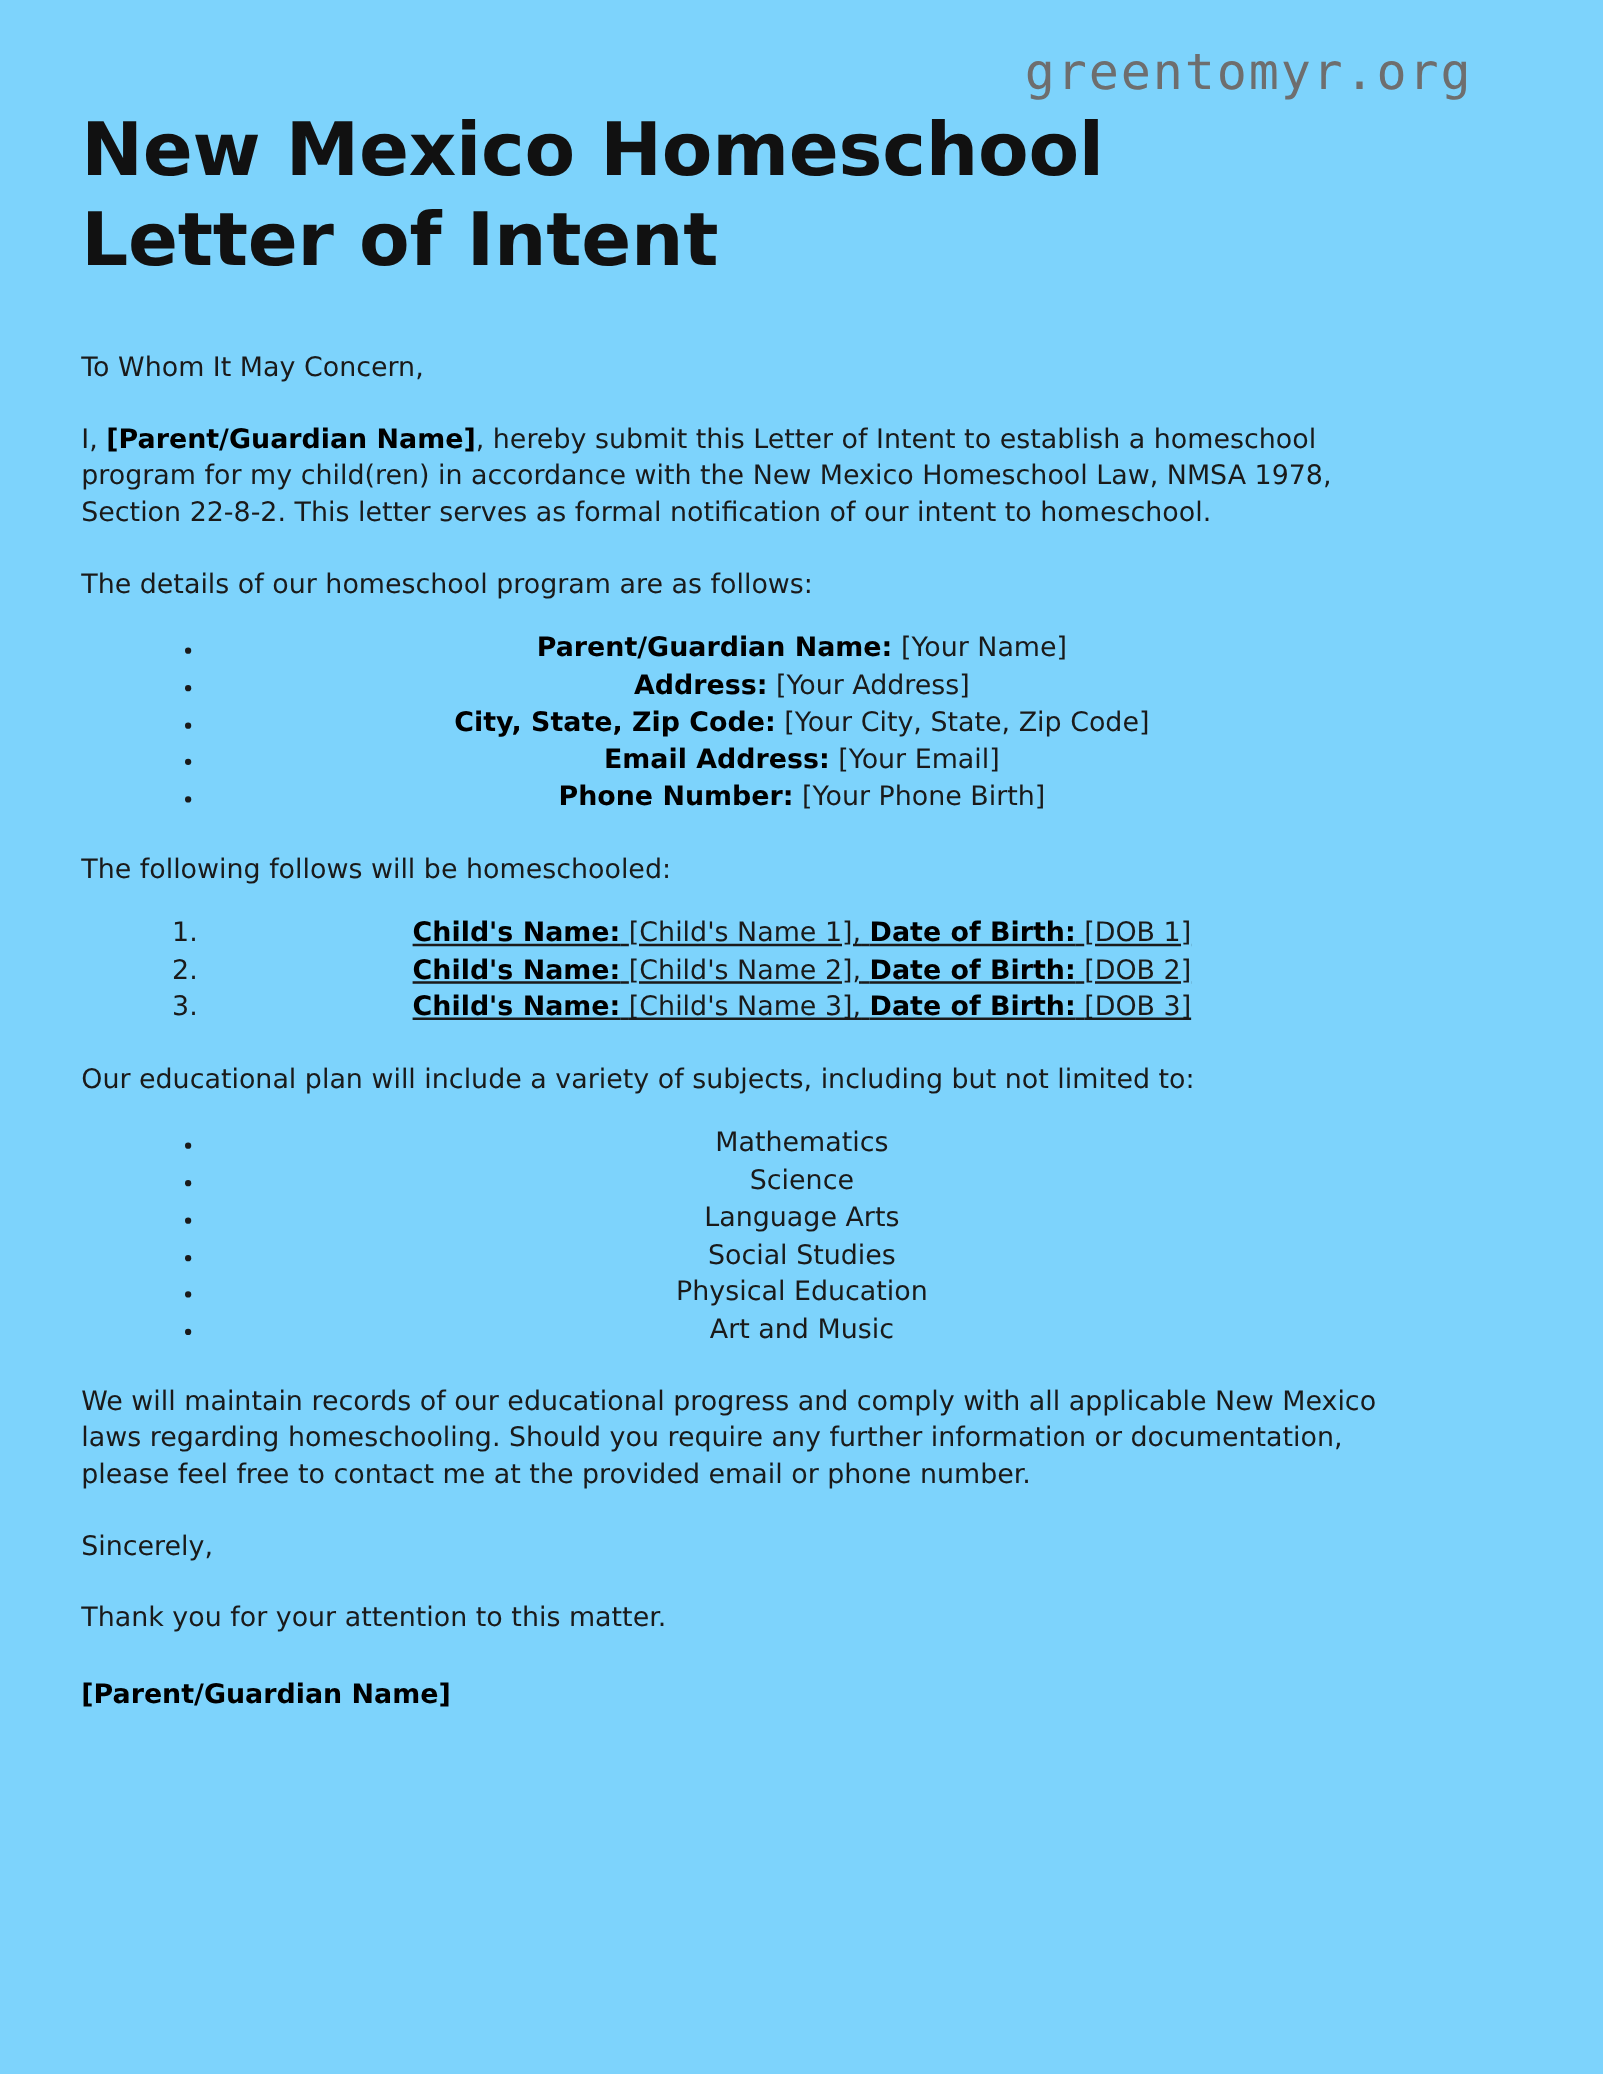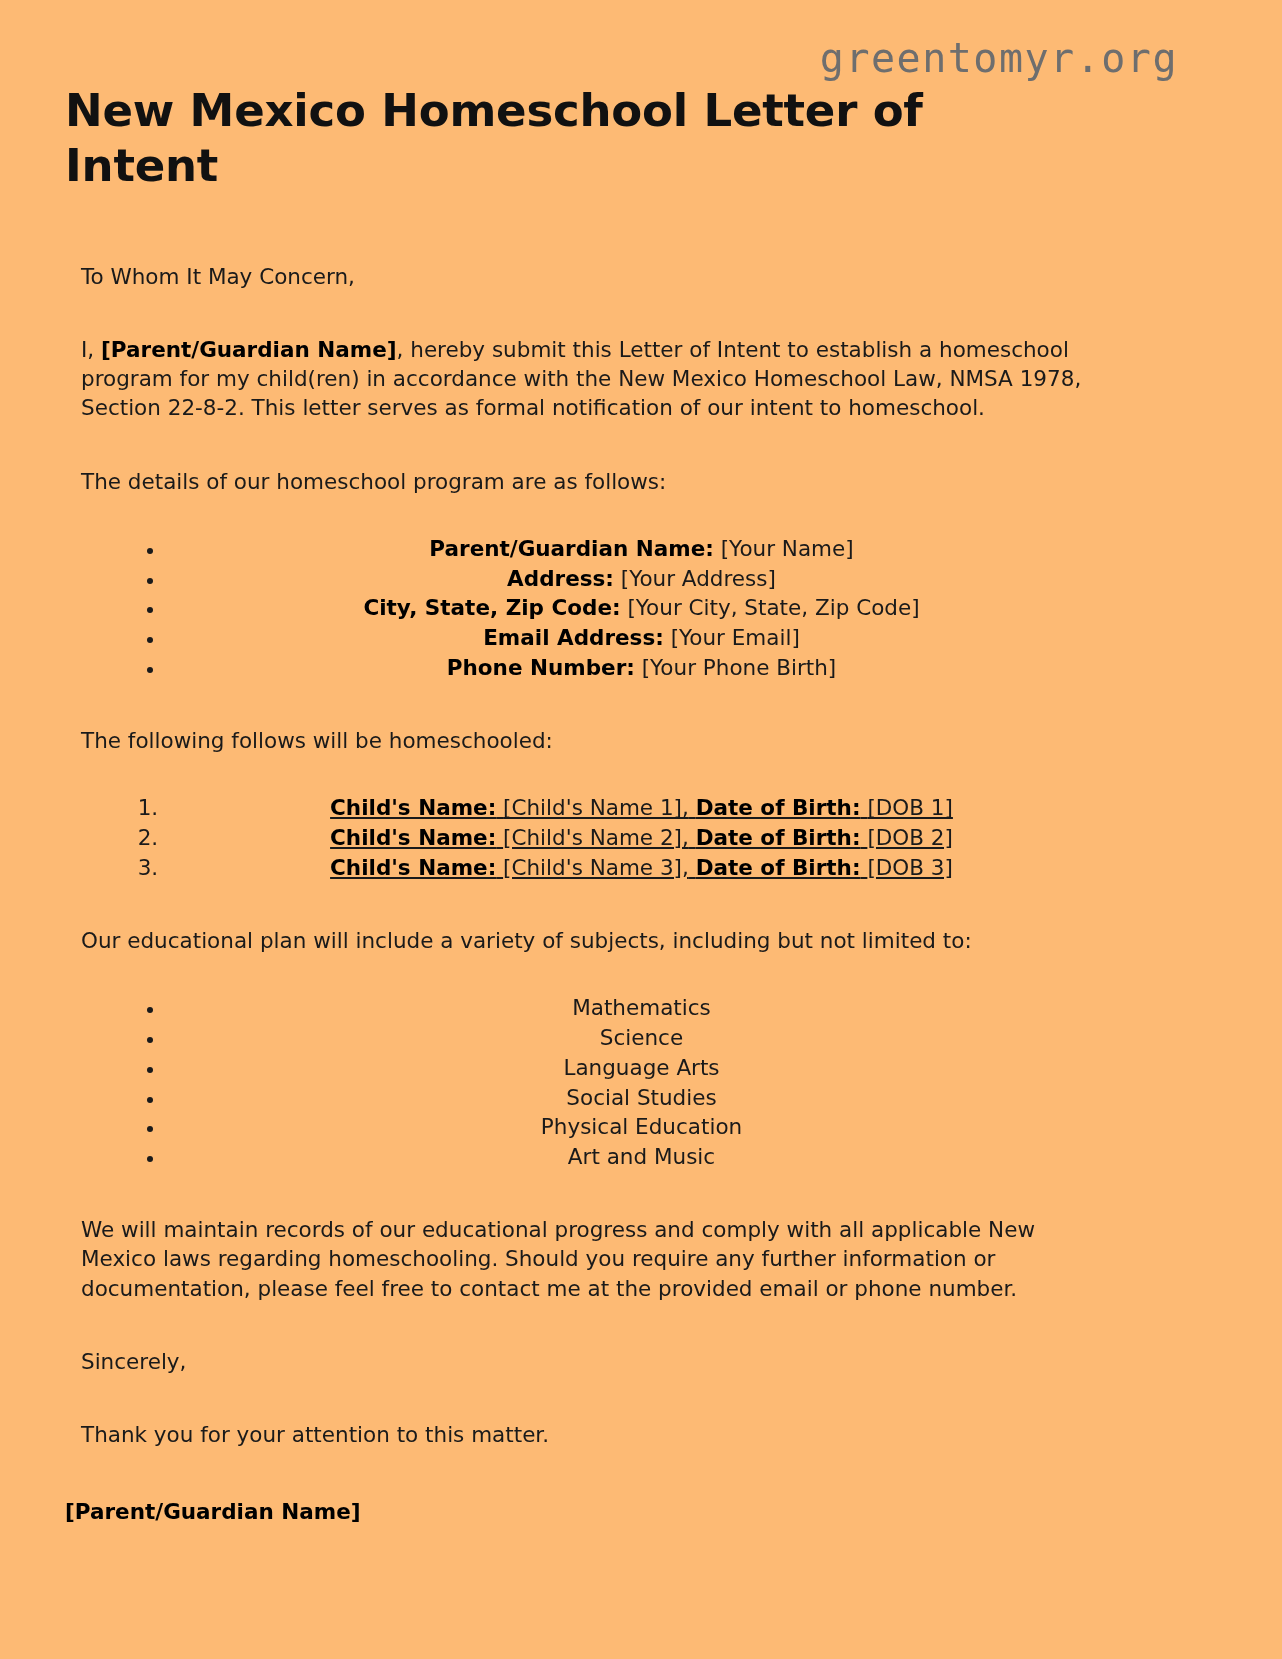--- a/index.html
+++ b/index.html
@@ -13,21 +13,21 @@
     font-family: "DejaVu Sans", "Liberation Sans", sans-serif;
     color: #000000;
     position: relative;
     overflow: hidden;
   }
 
   .page {
     position: relative;
     width: 1282px;
     height: 1659px;
-    background: #fdba74;
+    background: #7dd3fc;
     box-sizing: border-box;
     padding: 0 164px 0 65px;
   }
 
   
   .watermark {
     position: absolute;
     top: 38px;
     right: 104px;
     font-family: "DejaVu Sans Mono", "Liberation Mono", monospace;
@@ -36,33 +36,33 @@
     color: #6e6e6e;
     white-space: nowrap;
     line-height: 1;
     z-index: 5;
   }
 
   
   .doc-title {
     margin: 0;
     padding-top: 84px;
-    font-size: 45px;
+    font-size: 59px;
     font-weight: bold;
     line-height: 1.22;
     letter-spacing: -0.2px;
     max-width: 930px;
     color: #111111;
   }
 
   
   .para {
     font-size: 21.5px;
     line-height: 1.36;
-    margin: 16px;
+    margin: 0;
     padding-top: 28px;
     max-width: 1055px;
     color: #1a1a1a;
   }
   .para.first-para { padding-top: 52px; }
 
   b, strong { font-weight: bold; color: #000; }
 
   
   ul.doc-list, ol.doc-list {

